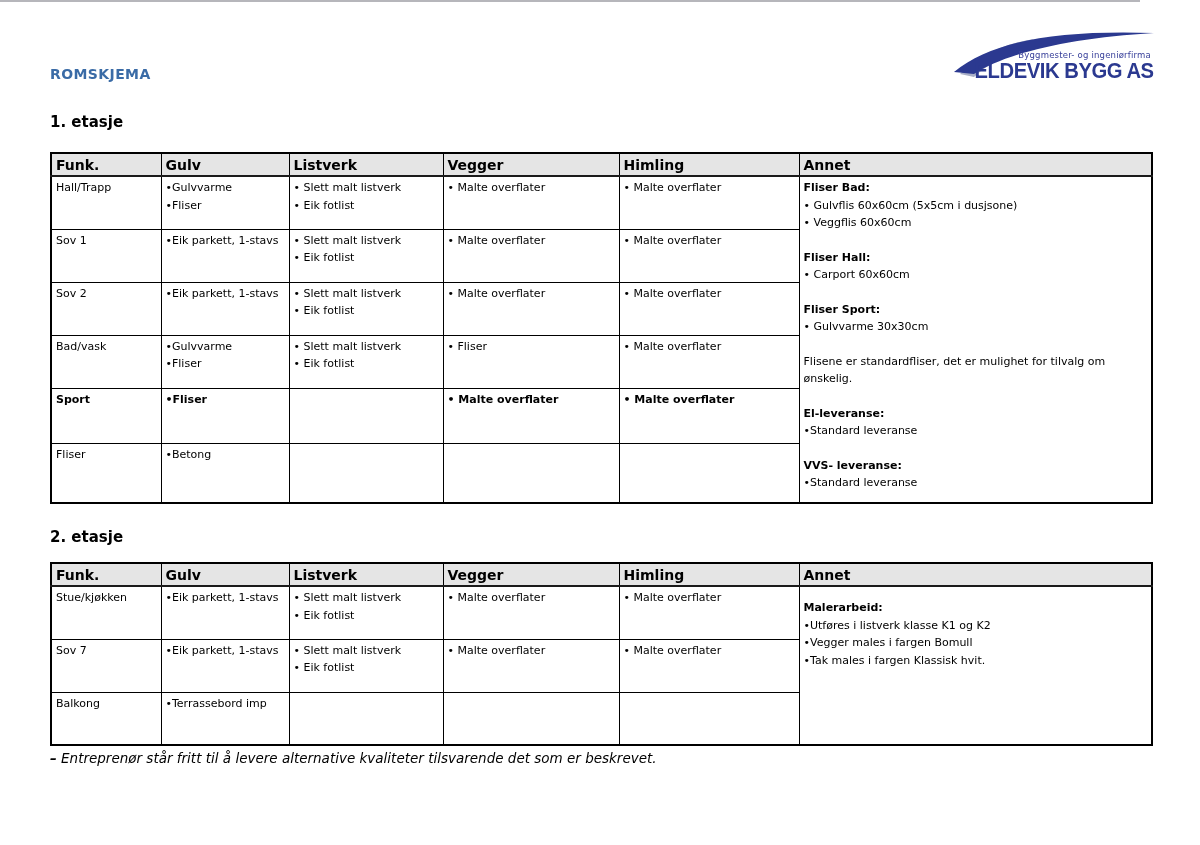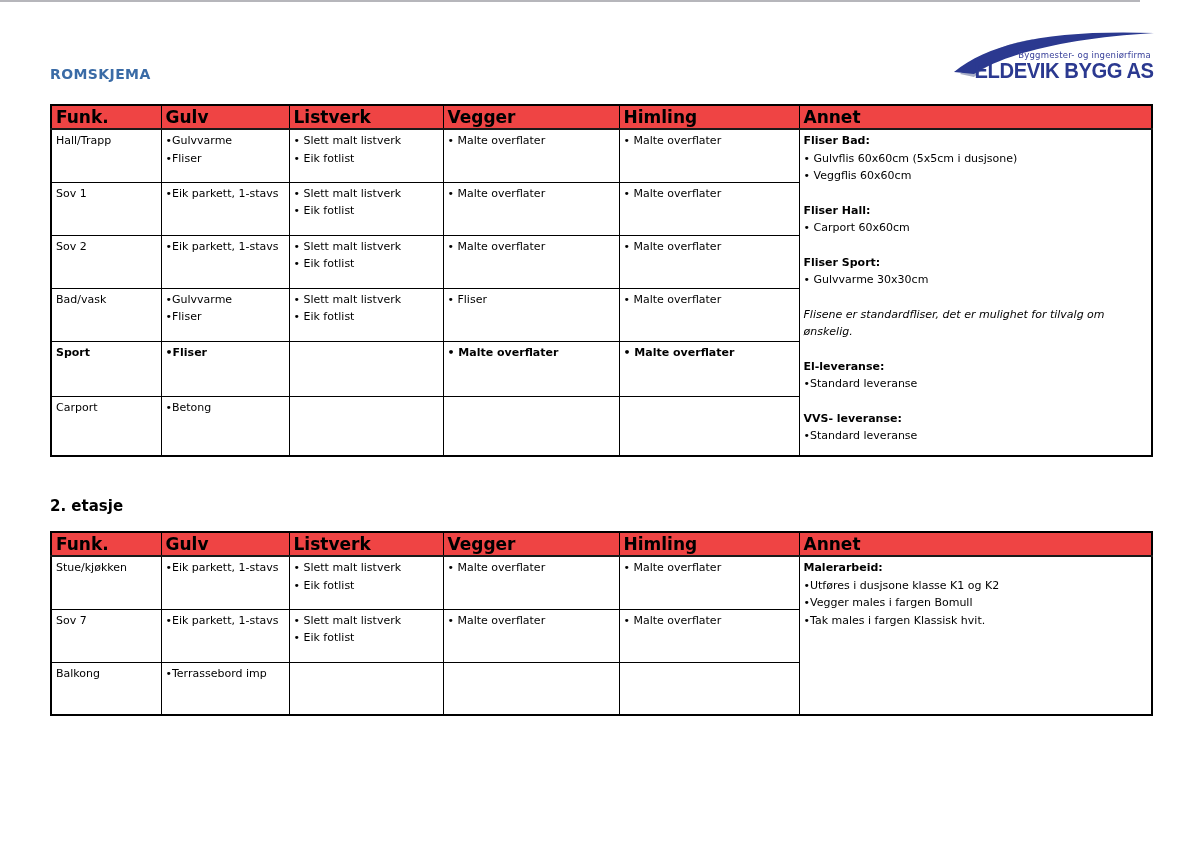--- a/index.html
+++ b/index.html
@@ -18,43 +18,43 @@
   .logo-tagline{font-size:8.5px;color:#39419b;letter-spacing:.2px;margin-right:3px;}
   .logo-name{
     font-family:"Liberation Sans","DejaVu Sans",sans-serif;
     font-weight:bold;font-size:22px;color:#2b3990;line-height:22px;
     transform:scaleX(.92);transform-origin:100% 50%;letter-spacing:-.5px;white-space:nowrap;
   }
 
   .doc-title{margin-top:66px;font-size:14px;font-weight:bold;color:#3a6ba6;letter-spacing:.4px;line-height:17px;}
   .section-title{font-size:15px;font-weight:bold;line-height:18px;}
   #section1{margin-top:30px;}
-  #section2{margin-top:40px;}
+  #section2{margin-top:24px;}
 
   table.rom{
     border-collapse:collapse;table-layout:fixed;width:1101px;
     border:2px solid #000;margin-top:21px;
   }
   #table2{margin-top:16px;}
   table.rom th{
-    background:#ef4444;font-size:17px;font-weight:bold;text-align:left;
+    background:#e5e5e5;font-size:14px;font-weight:bold;text-align:left;
     padding:1px 4px;border:1px solid #000;border-bottom:2px solid #1a1a1a;height:19px;
   }
   table.rom td{
     border:1px solid #000;font-size:11px;line-height:17.5px;
     padding:2px 4px;vertical-align:top;
   }
   td.funk{vertical-align:middle;padding-left:5px;}
   .cl{white-space:normal;}
   td.annet{padding:3px 7px;vertical-align:top;}
   .ab{margin-bottom:17px;}
   .ab:last-child{margin-bottom:0;}
   .ah{font-weight:bold;}
-  .ab.note{font-style:italic;}
-  .ab.pad-top{}
+  .ab.note{}
+  .ab.pad-top{margin-top:10px;}
 
   .h53{height:53px;} .h55{height:55px;font-weight:bold;} .h60{height:60px;}
 
   .footer-note{margin-top:4px;font-size:13.5px;font-style:italic;line-height:17px;}
   .footer-note .dash{font-weight:bold;}
 </style>
 </head>
 <body>
 
 <div class="top-edge"></div>
@@ -67,20 +67,21 @@
   <div class="logo-text">
     <div class="logo-tagline">Byggmester- og ingeniørfirma</div>
     <div class="logo-name">ELDEVIK BYGG AS</div>
   </div>
 </div>
 
 <div class="page">
 
   <div class="doc-title">ROMSKJEMA</div>
 
+  <div class="section-title" id="section1">1. etasje</div>
 
   <table class="rom" id="table1">
     <colgroup>
       <col style="width:110px">
         <col style="width:128px">
         <col style="width:154px">
       <col style="width:176px">
         <col style="width:180px">
         <col style="width:353px">
     </colgroup>
@@ -192,21 +193,21 @@
         </td>
         <td></td>
         <td>
           <div class="cl">• Malte overflater</div>
         </td>
         <td>
           <div class="cl">• Malte overflater</div>
         </td>
       </tr>
       <tr class="h60">
-        <td class="funk">Carport</td>
+        <td class="funk">Fliser</td>
         <td>
           <div class="cl">•Betong</div>
         </td>
         <td></td>
         <td></td>
         <td></td>
       </tr>
     </tbody>
   </table>
 
@@ -243,21 +244,21 @@
         </td>
         <td>
           <div class="cl">• Malte overflater</div>
         </td>
         <td>
           <div class="cl">• Malte overflater</div>
         </td>
         <td class="annet" rowspan="3">
           <div class="ab pad-top">
             <div class="ah">Malerarbeid:</div>
-            <div class="al">•Utføres i dusjsone klasse K1 og K2</div>
+            <div class="al">•Utføres i listverk klasse K1 og K2</div>
             <div class="al">•Vegger males i fargen Bomull</div>
             <div class="al">•Tak males i fargen Klassisk hvit.</div>
           </div>
         </td>
       </tr>
       <tr class="h53">
         <td class="funk">Sov 7</td>
         <td>
           <div class="cl">•Eik parkett, 1-stavs</div>
         </td>
@@ -277,14 +278,18 @@
         <td>
           <div class="cl">•Terrassebord imp</div>
         </td>
         <td></td>
         <td></td>
         <td></td>
       </tr>
     </tbody>
   </table>
 
+  <div class="footer-note">
+    <span class="dash">–</span>
+    <span>Entreprenør står fritt til å levere alternative kvaliteter tilsvarende det som er beskrevet.</span>
+  </div>
 
 </div>
 
 </body></html>

